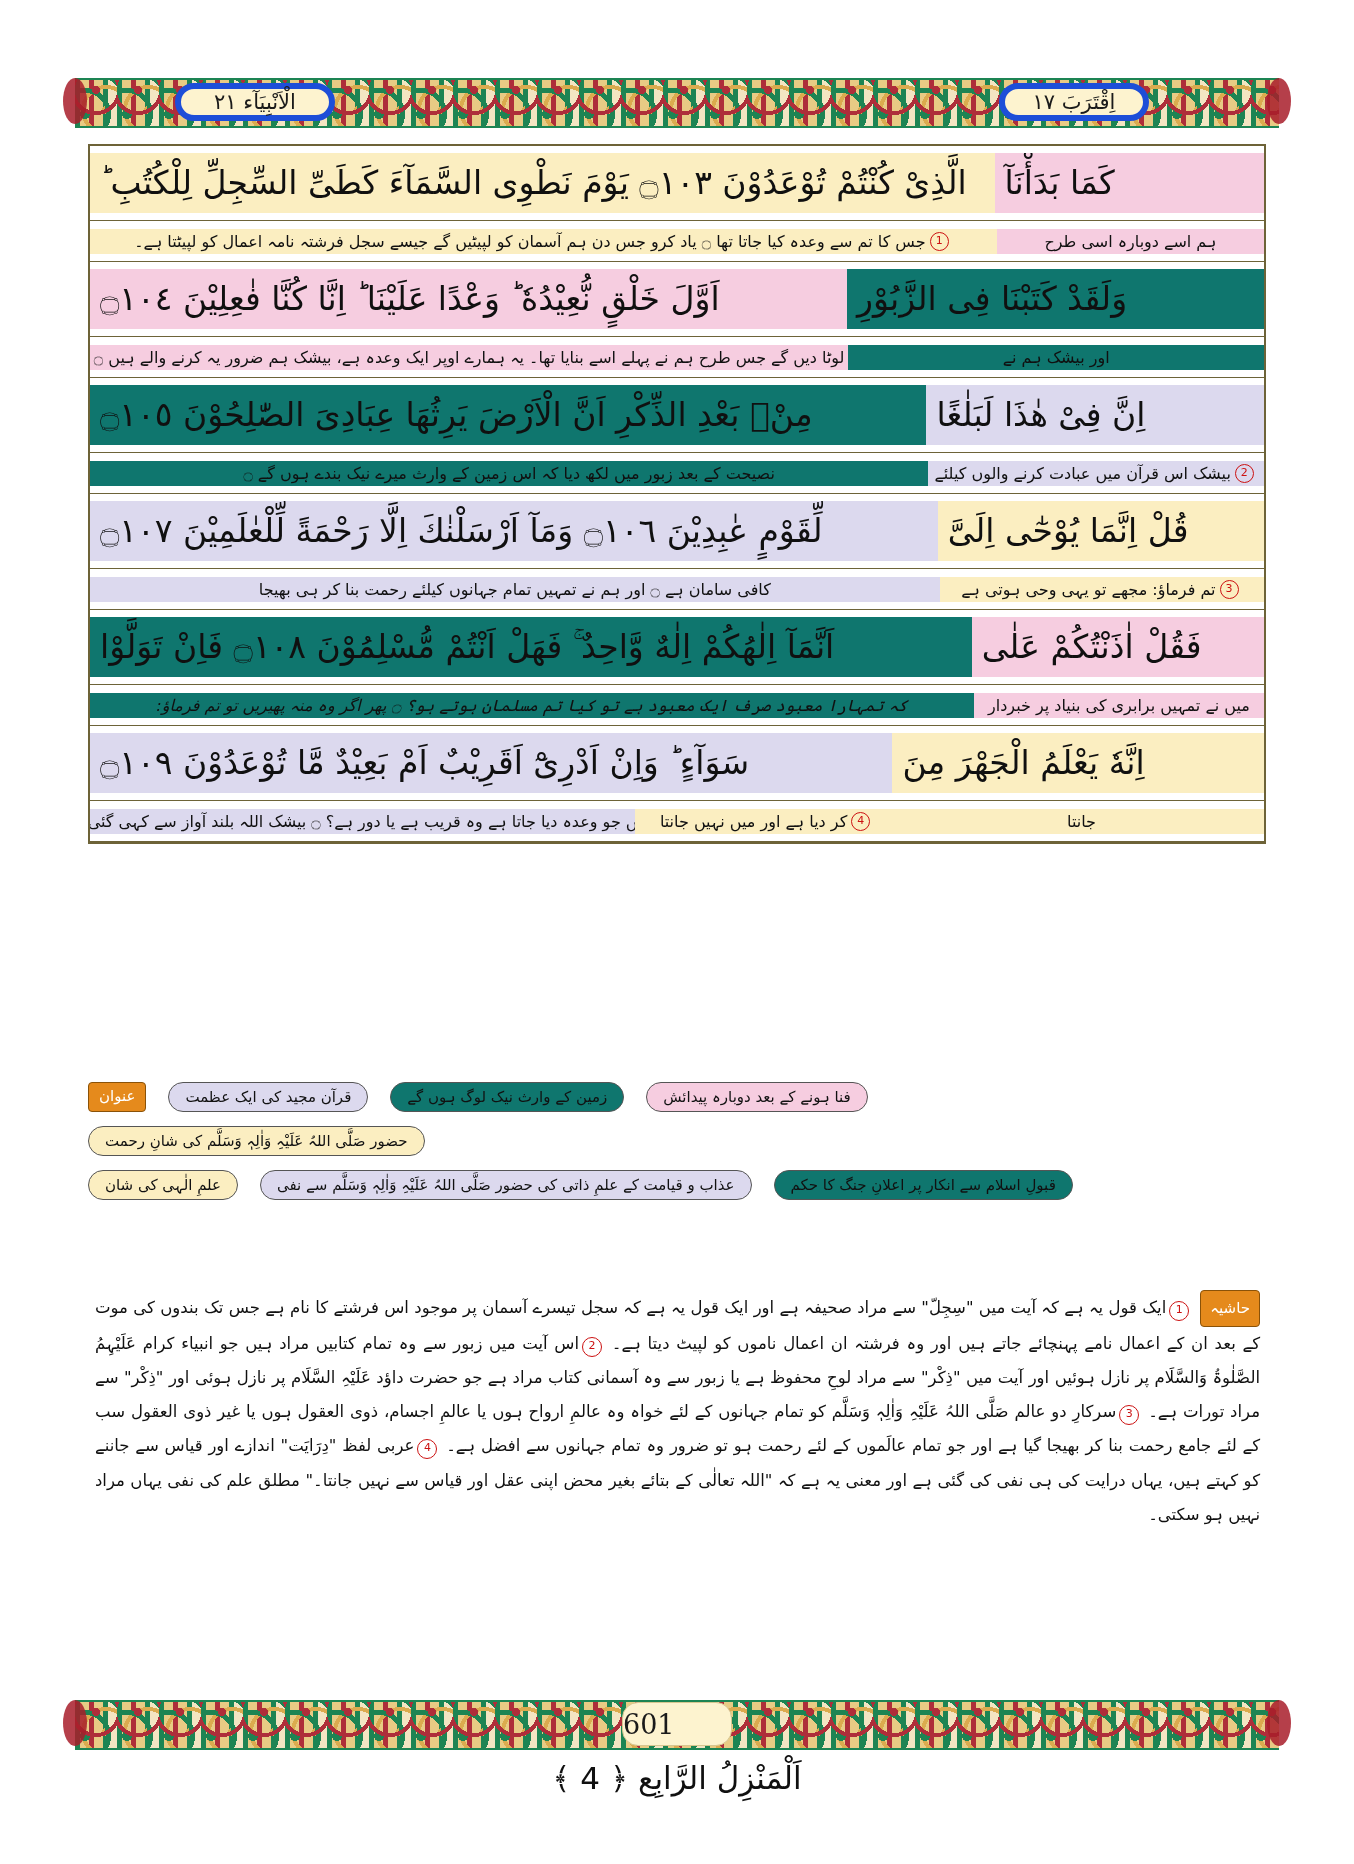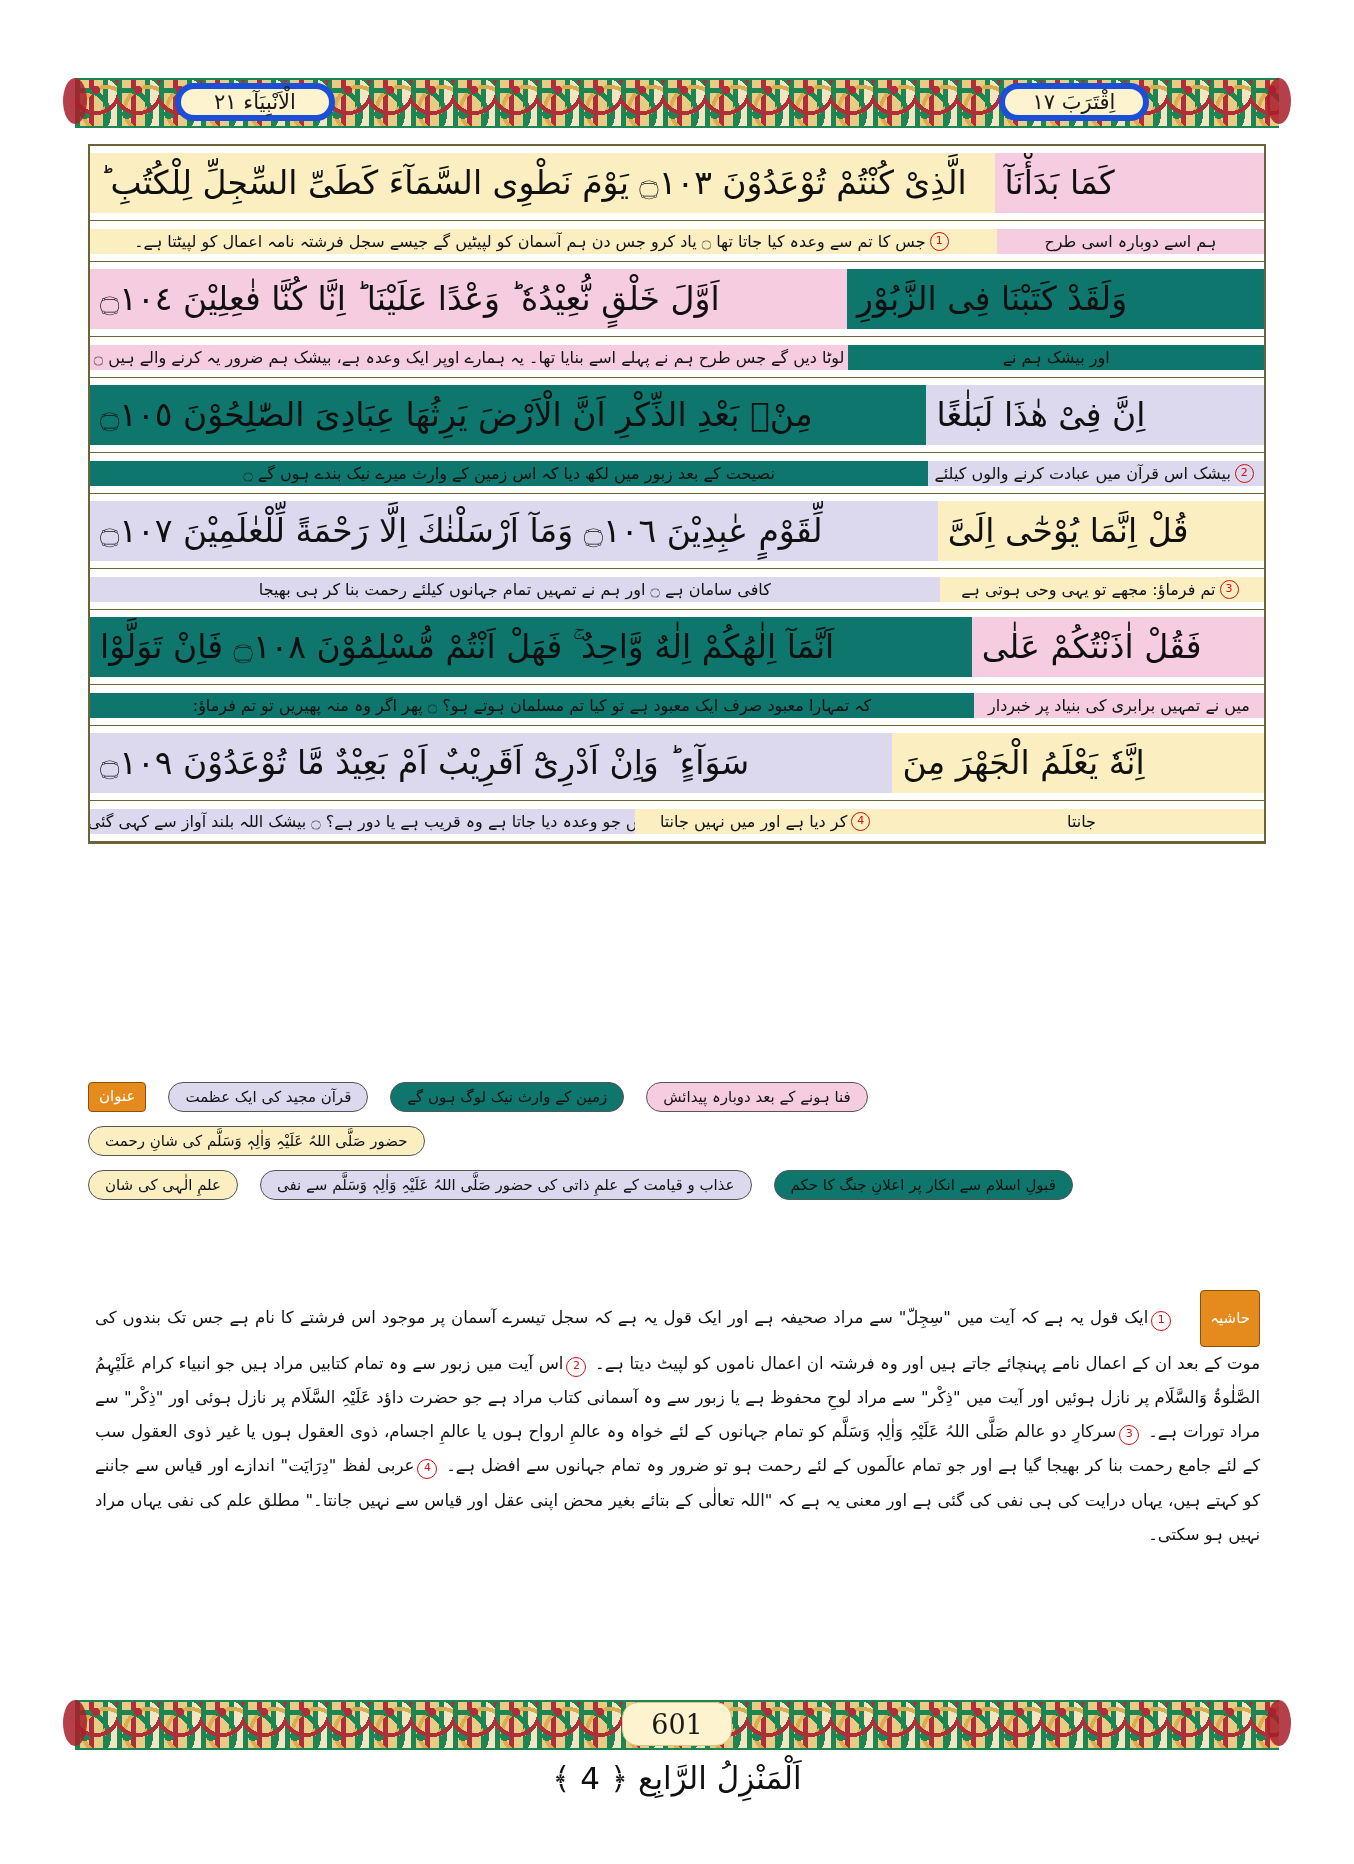--- a/index.html
+++ b/index.html
@@ -107,33 +107,33 @@
 
   
   .hashiya{
     position:absolute;left:95px;top:1290px;width:1165px;
     direction:rtl;text-align:justify;
     font-size:16.5px;line-height:2.07;color:#101010;
     font-family:"DejaVu Sans","Liberation Sans",sans-serif;
   }
   .hashiya-tag{
     background:#e58a1c;color:#fff;border:1px solid #8a5208;border-radius:4px;
-    padding:12px 9px;font-size:15px;display:inline-block;margin-left:26px;
+    padding:2px 9px;font-size:15px;display:inline-block;margin-left:8px;
   }
   .fn-num{
     display:inline-block;width:18px;height:18px;line-height:16px;
     border:1.5px solid #cc1111;border-radius:50%;color:#cc1111;
     font-size:11px;text-align:center;margin:0 3px;
   }
 
   
   #page-number-box{
     position:absolute;top:1702px;left:50%;transform:translateX(-50%);
     width:108px;height:42px;background:#fdf3cf;border:1px solid #d7c690;
-    border-radius:16px;display:flex;align-items:center;justify-content:center;
+    border-radius:16px;display:flex;align-items:center;
     font-size:27px;color:#1a1a1a;z-index:5;
     font-family:"DejaVu Serif","Liberation Serif",serif;
   }
   #manzil-line{
     position:absolute;top:1760px;left:0;right:0;text-align:center;
     font-size:31px;color:#101010;direction:rtl;
     font-family:"DejaVu Sans","Liberation Sans",sans-serif;
   }
 </style>
 </head>
@@ -225,21 +225,21 @@
           <span>فَقُلْ اٰذَنْتُكُمْ عَلٰى</span>
         </div>
         <div class="ayat-seg bg-green" style="flex: 76 1 0%;">
           <span>اَنَّمَآ اِلٰهُكُمْ اِلٰهٌ وَّاحِدٌ ۚ فَهَلْ اَنْتُمْ مُّسْلِمُوْنَ ۝١٠٨ فَاِنْ تَوَلَّوْا</span>
         </div>
       </div>
       <div class="urdu-row">
         <div class="urdu-seg bg-pink" style="flex: 24 1 0%;">
           <span>میں نے تمہیں برابری کی بنیاد پر خبردار</span>
         </div>
-        <div class="urdu-seg bg-green" style="flex: 76 1 0%;">
+        <div class="urdu-seg bg-green" style="flex: 76 1 0%; font-style: italic;">
           <span>کہ تمہارا معبود صرف ایک معبود ہے تو کیا تم مسلمان ہوتے ہو؟ ۝ پھر اگر وہ منہ پھیریں تو تم فرماؤ:</span>
         </div>
       </div>
       <div class="ayat-row">
         <div class="ayat-seg bg-yellow" style="flex: 31 1 0%;">
           <span>اِنَّهٗ يَعْلَمُ الْجَهْرَ مِنَ</span>
         </div>
         <div class="ayat-seg bg-lav" style="flex: 69 1 0%;">
           <span>سَوَآءٍ ؕ وَاِنْ اَدْرِىْٓ اَقَرِيْبٌ اَمْ بَعِيْدٌ مَّا تُوْعَدُوْنَ ۝١٠٩</span>
         </div>

